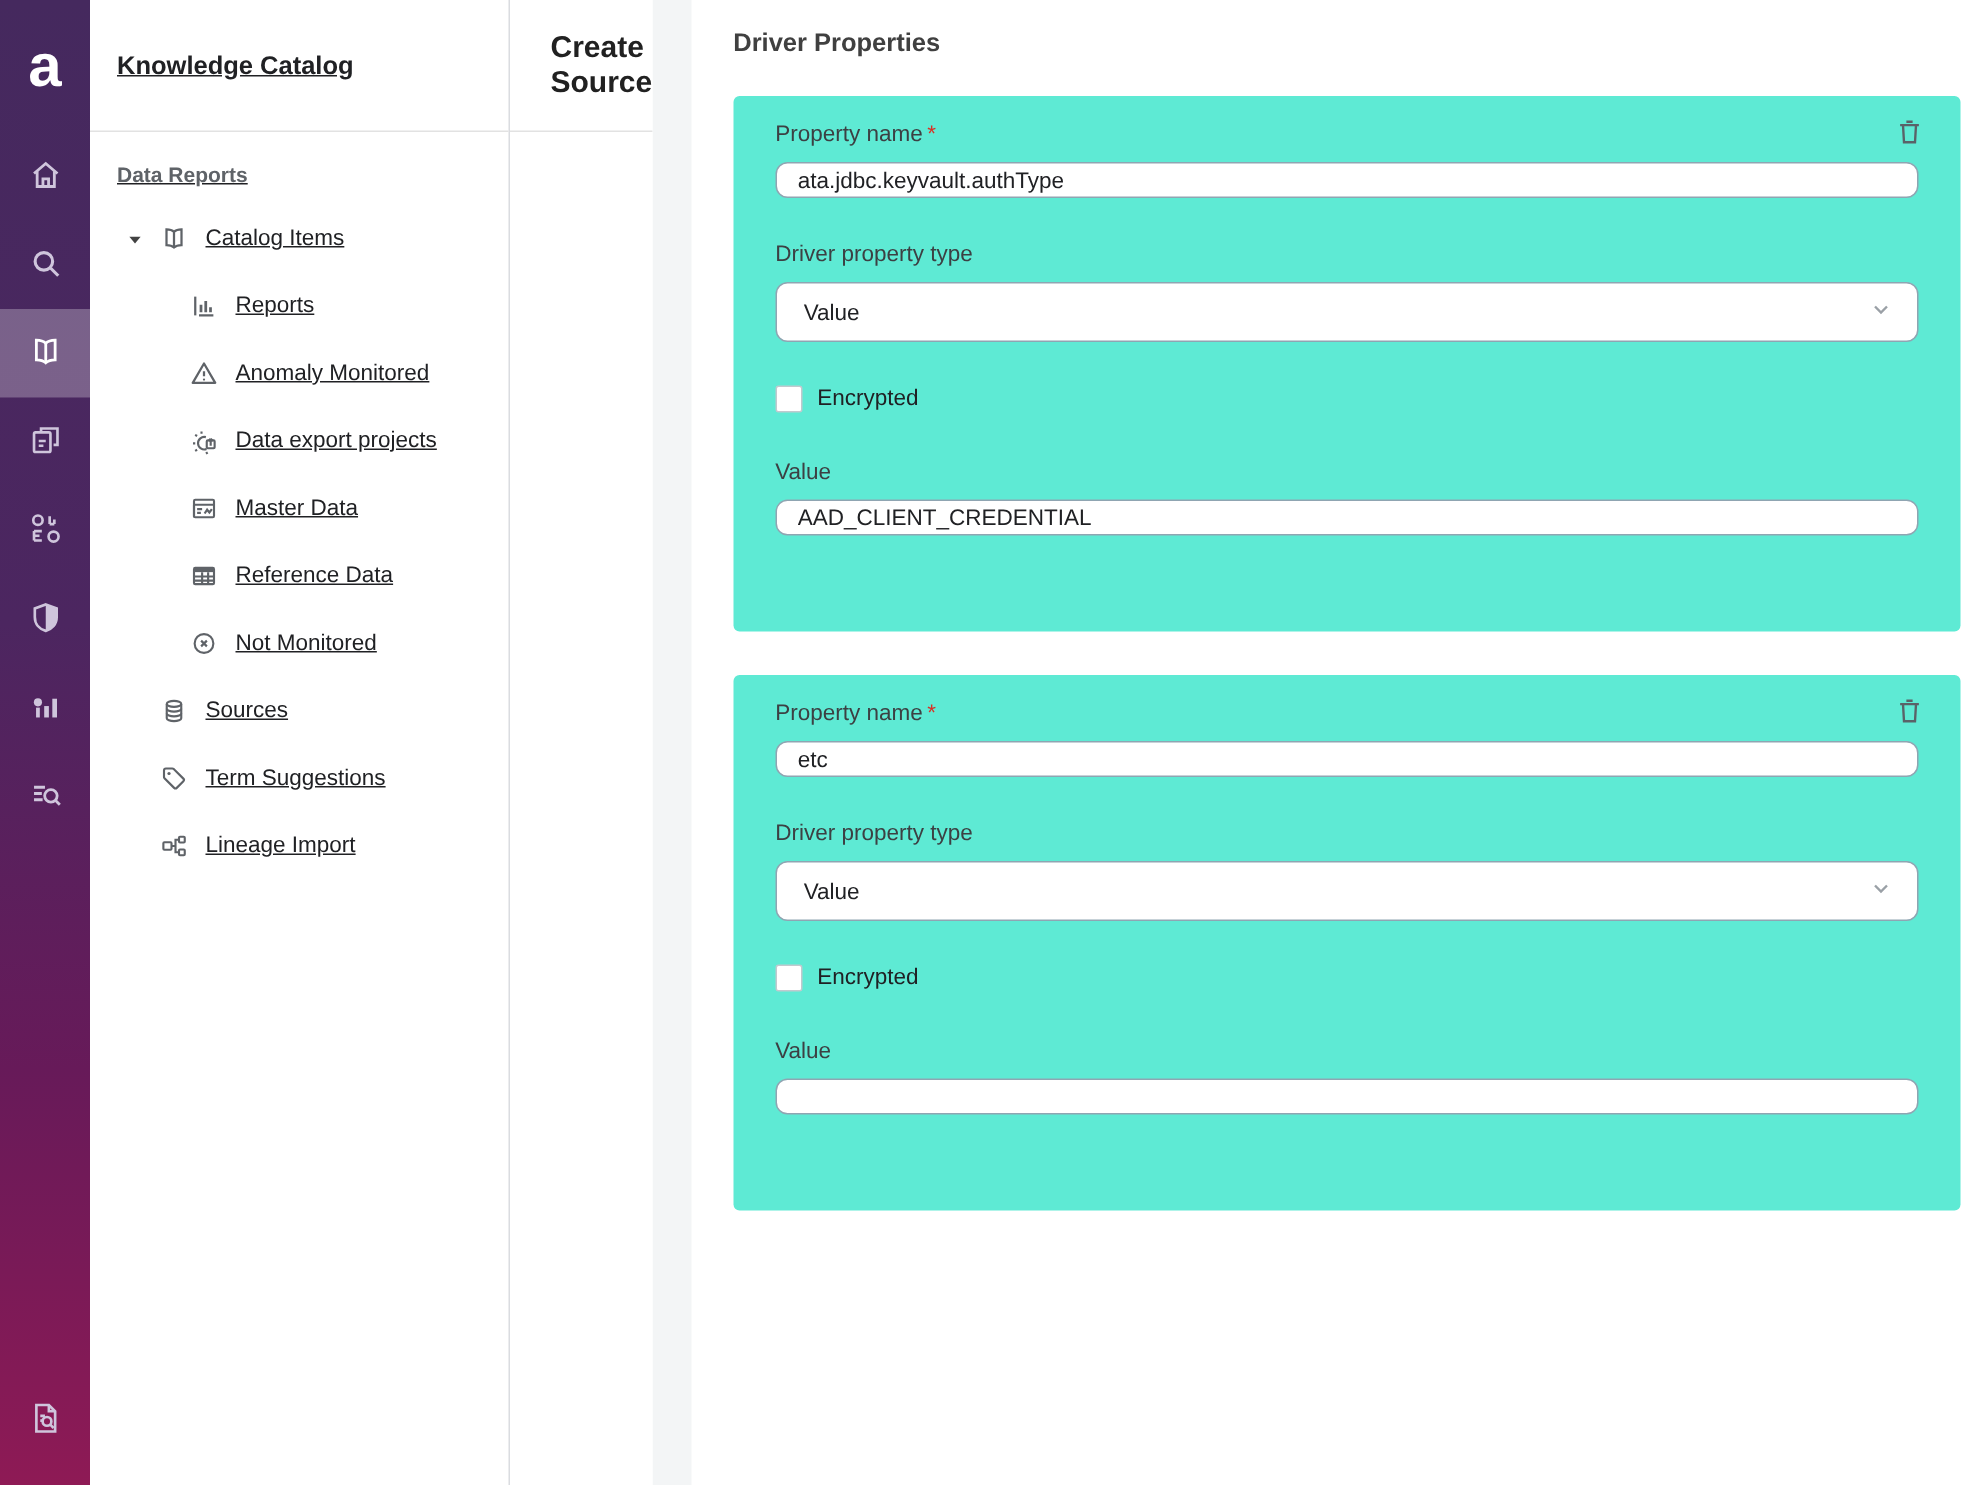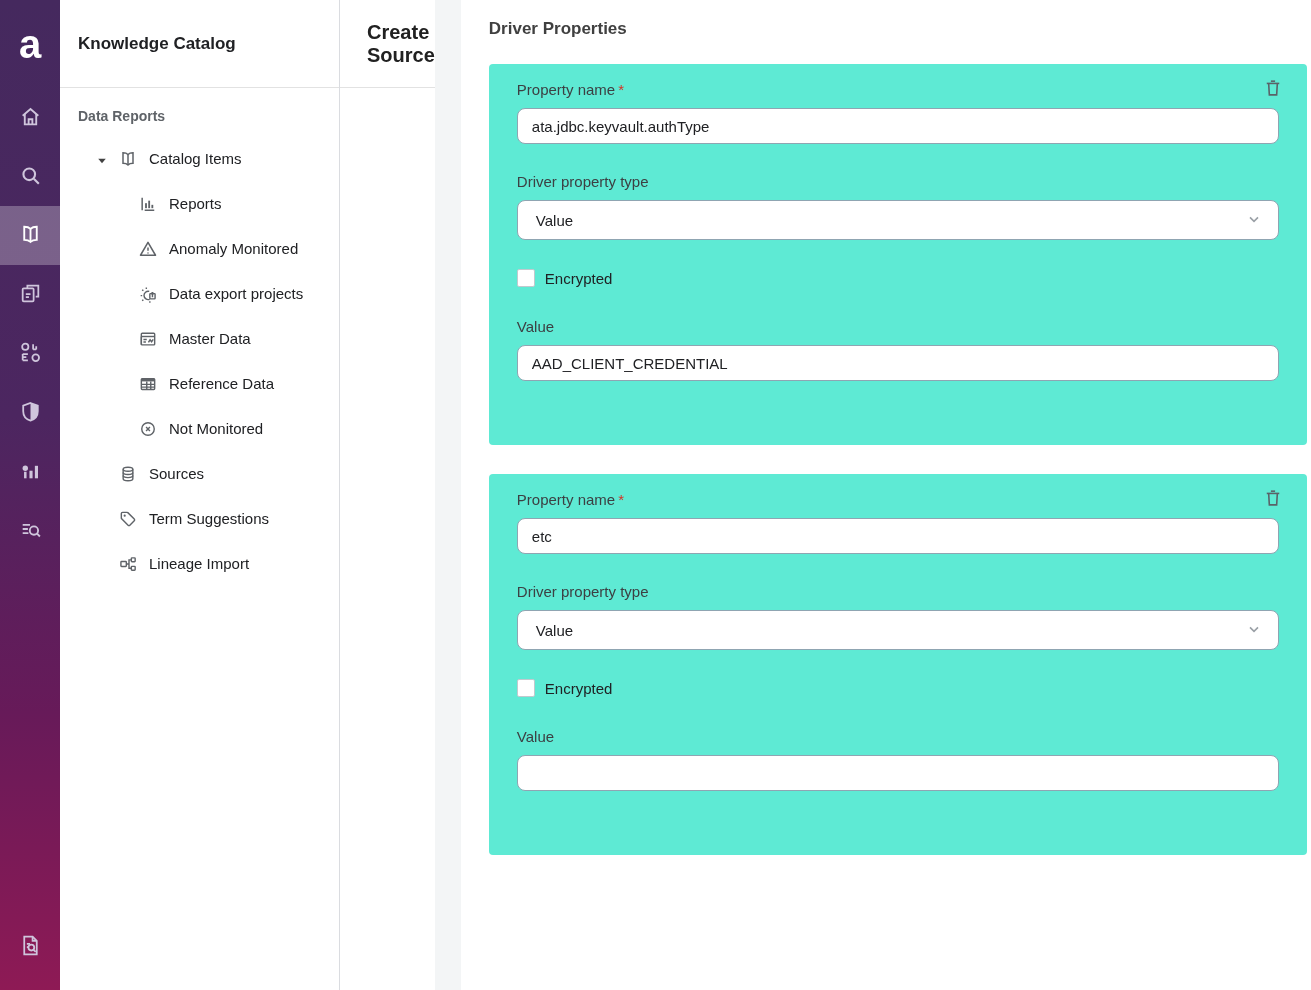--- a/index.html
+++ b/index.html
@@ -26,33 +26,33 @@
     background:transparent; border:none; color:inherit; cursor:pointer; padding:0;
   }
   .rail-btn.active { background:rgba(255,255,255,0.27); color:#ffffff; }
   .rail-btn svg { width:25px; height:25px; }
   .rail-spacer { flex:1; }
   .rail-bottom { margin-bottom:14px; }
 
   
   .sidebar {
     width:280px; flex:0 0 280px; border-right:1px solid #dadce0;
-    display:flex; flex-direction:column; background:#fff;
+    display:flex; flex-direction:column; background:#fff;text-decoration:underline;
   }
   .sidebar-header {
     height:88px; flex:0 0 88px; border-bottom:1px solid #e2e2e2;
     display:flex; align-items:center; padding-left:18px;
     font-size:17px; font-weight:bold; color:#202124;
   }
   .section-label {
     padding:20px 0 4px 18px; font-size:14px; font-weight:bold; color:#5f6368;
   }
   .tree { padding-top:8px; }
   .tree-row {
-    display:flex; align-items:center; height:45px; padding-left:36px;
+    display:flex; align-items:center; height:45px; padding-left:24px;
     font-size:15px; color:#202124; cursor:pointer; background:none; border:none;
     width:100%; text-align:left; font-family:inherit;
   }
   .caret { width:12px; height:12px; margin-right:10px; flex:0 0 12px; color:#424242; }
   .caret-spacer { width:22px; flex:0 0 22px; }
   .indent { width:42px; flex:0 0 42px; }
   .tree-icon { width:20px; height:20px; margin-right:11px; flex:0 0 20px; color:#5f6368; }
 
   
   .main { flex:1; display:flex; flex-direction:row; min-width:0; }
@@ -68,32 +68,32 @@
 
   .card {
     background:#5eead4; border-radius:4px; position:relative;
     margin-top:25px; margin-right:4px; padding:17px 28px 64px 28px;
   }
   .card + .card { margin-top:29px; }
   .field-group { margin-bottom:29px; }
   .field-label { display:block; font-size:15px; color:#3c4043; margin-bottom:10px; }
   .req { color:#d93025; margin-left:3px; }
   .text-input {
-    width:100%; height:36px; border:1px solid #8fa5b2; border-radius:8px;
+    width:100%; height:24px; border:1px solid #8fa5b2; border-radius:8px;
     background:#fff; font-size:15px; padding:0 14px; color:#202124;
     font-family:inherit; outline:none;
   }
   .select-box {
     width:100%; height:40px; border:1px solid #8fa5b2; border-radius:8px;
     background:#fff; font-size:15px; color:#202124; display:flex;
     align-items:center; justify-content:space-between; padding:0 16px 0 18px;
     cursor:pointer;
   }
   .select-box svg { width:16px; height:16px; color:#9aa0a6; }
-  .checkbox-row { display:flex; align-items:center; margin-bottom:31px; }
+  .checkbox-row { display:flex; align-items:flex-start; margin-bottom:31px; }
   .checkbox {
     appearance:none; -webkit-appearance:none; width:18px; height:18px;
     border:1px solid #c1c9ce; border-radius:2px; background:#fff; margin:0; cursor:pointer;
   }
   .checkbox-label { margin-left:10px; font-size:15px; color:#202124; }
   .trash-btn {
     position:absolute; top:10px; right:20px; background:none; border:none;
     color:#5a6268; cursor:pointer; padding:4px;
   }
   .trash-btn svg { width:20px; height:20px; display:block; }

